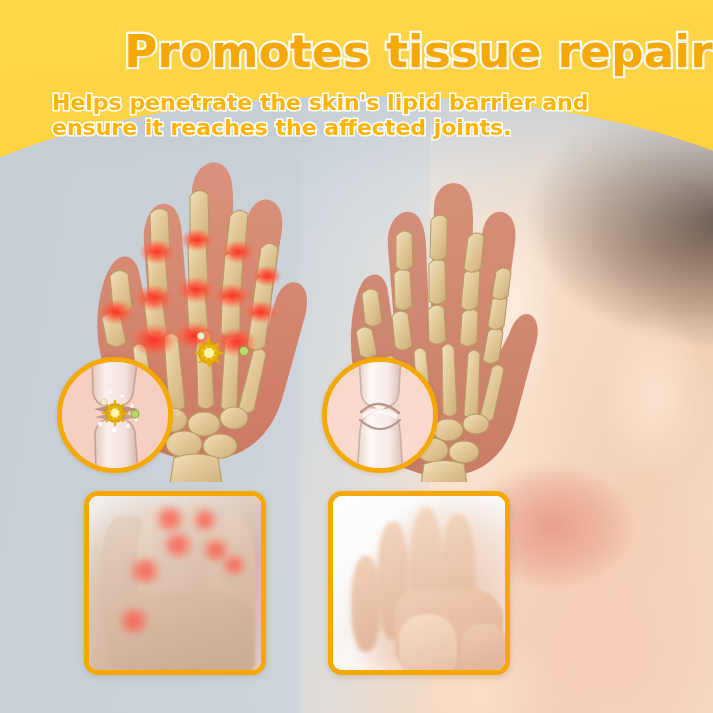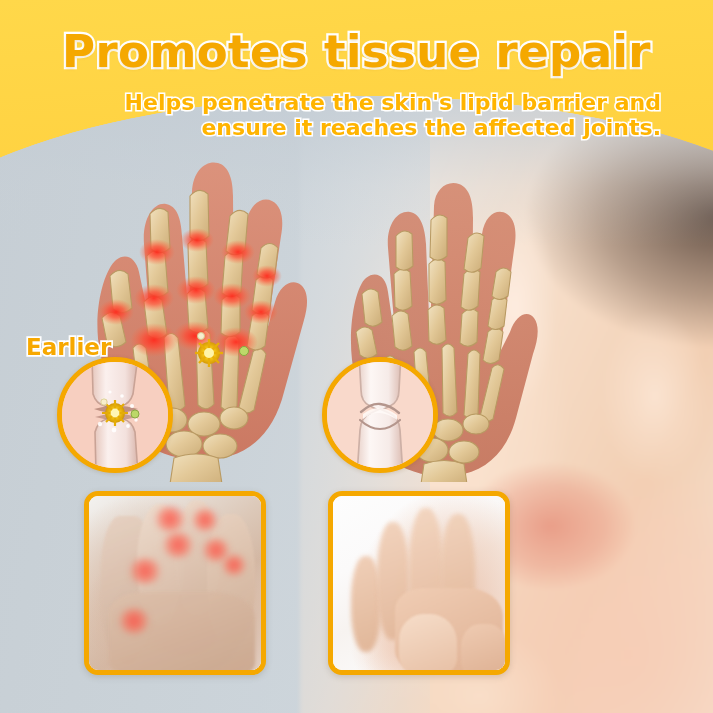--- a/index.html
+++ b/index.html
@@ -46,30 +46,30 @@
     position:absolute; left:0; top:0; width:560px; height:760px;
     background:linear-gradient(100deg,#c4ccd3 0%,#c8d0d6 35%,rgba(203,211,217,.92) 62%,rgba(210,218,224,.55) 82%,rgba(215,222,228,0) 100%);
   }
   .plate-top-shade{
     position:absolute; left:0; top:0; width:100%; height:150px;
     background:linear-gradient(180deg,rgba(196,205,213,.85) 0%,rgba(200,208,215,.25) 60%,rgba(200,208,215,0) 100%);
   }
 
   
   .title{
-    position:absolute; left:0; right:0; top:25px; text-align:center;
+    position:absolute; left:0; right:0; top:25px; text-align:right;
     font-size:45px; font-weight:bold; letter-spacing:.4px;
     color:#f5a800;
     font-family:"DejaVu Sans", sans-serif;
     -webkit-text-stroke:4.5px #fff; paint-order:stroke fill;
     text-shadow:0 2px 3px rgba(180,120,0,.18);
     white-space:nowrap;
   }
   .subtitle{
-    position:absolute; left:0; right:0; top:90px; text-align:right;
+    position:absolute; left:0; right:0; top:90px; text-align:left;
     font-size:22px; font-weight:bold; line-height:1.14;
     color:#ffb400;
     font-family:"DejaVu Sans", sans-serif;
     -webkit-text-stroke:3.2px #fff; paint-order:stroke fill;
     padding:0 52px;
   }
 
   
   .hand{ position:absolute; }
   .hand svg{ display:block; width:100%; height:100%; }
@@ -288,21 +288,20 @@
         <path d="M134 92 q8-9 16-2 l-2 34 q-9 8-17 1 z"></path>
         <path d="M138 56 q8-9 16-2 l-3 32 q-9 8-17 1 z"></path>
 
         <path d="M158 150 q8-8 15 0 l-4 28 q-9 7-16 0 z"></path>
         <path d="M162 118 q8-8 15 0 l-3 26 q-9 7-16 0 z"></path>
         <path d="M166 90 q8-8 15 0 l-3 24 q-9 7-16 0 z"></path>
       </g>
     </svg>
   </div>
 
-  <div class="caption" id="cap-earlier">Earlier</div>
 
   <div class="joint-circle" id="joint-earlier">
     <svg viewBox="0 0 106 106" xmlns="http://www.w3.org/2000/svg">
       <defs>
         <linearGradient id="jb1" x1="0" y1="0" x2="1" y2="0">
           <stop offset="0%" stop-color="#e6c7bd"></stop>
           <stop offset="30%" stop-color="#fbf0ee"></stop>
           <stop offset="72%" stop-color="#f3e1dd"></stop>
           <stop offset="100%" stop-color="#d9b5ab"></stop>
         </linearGradient>

